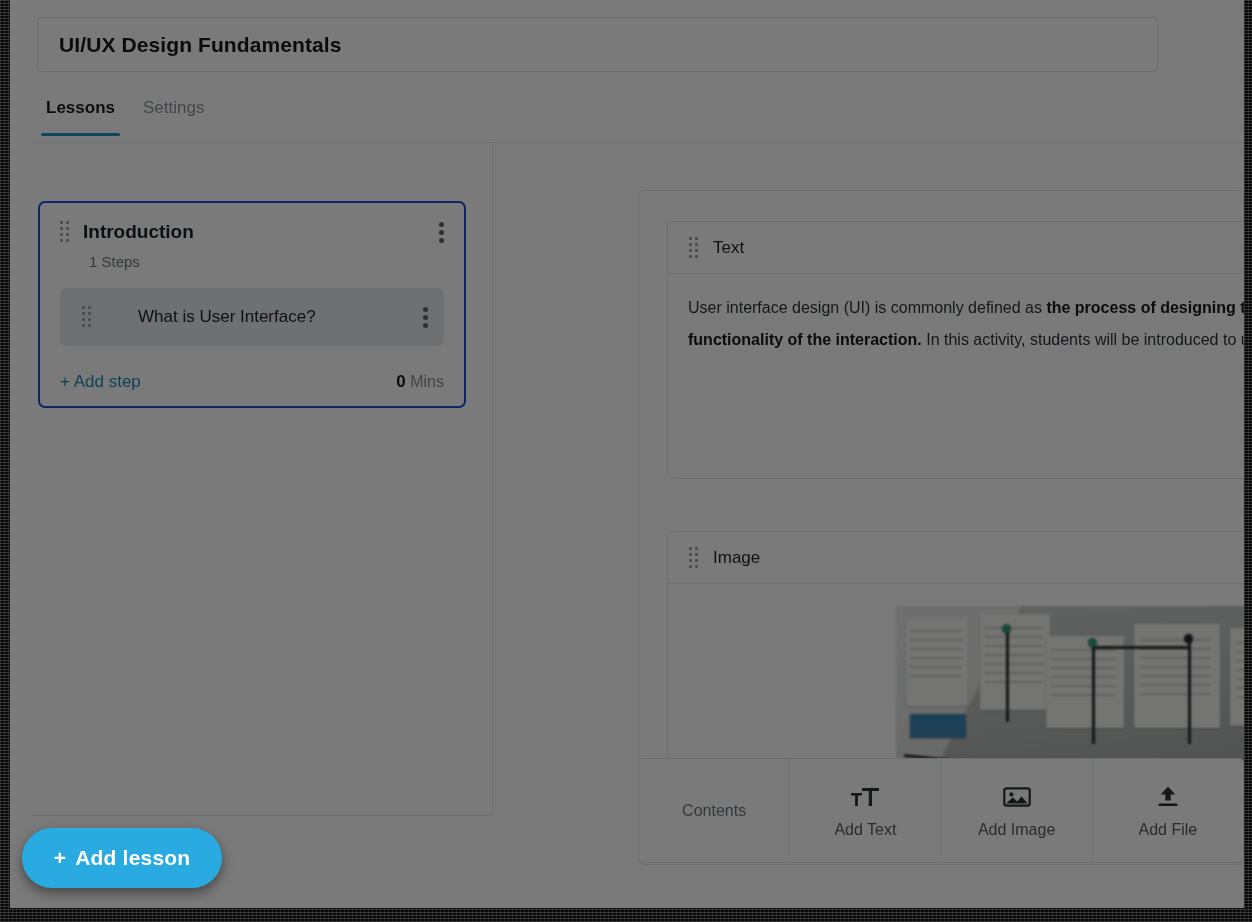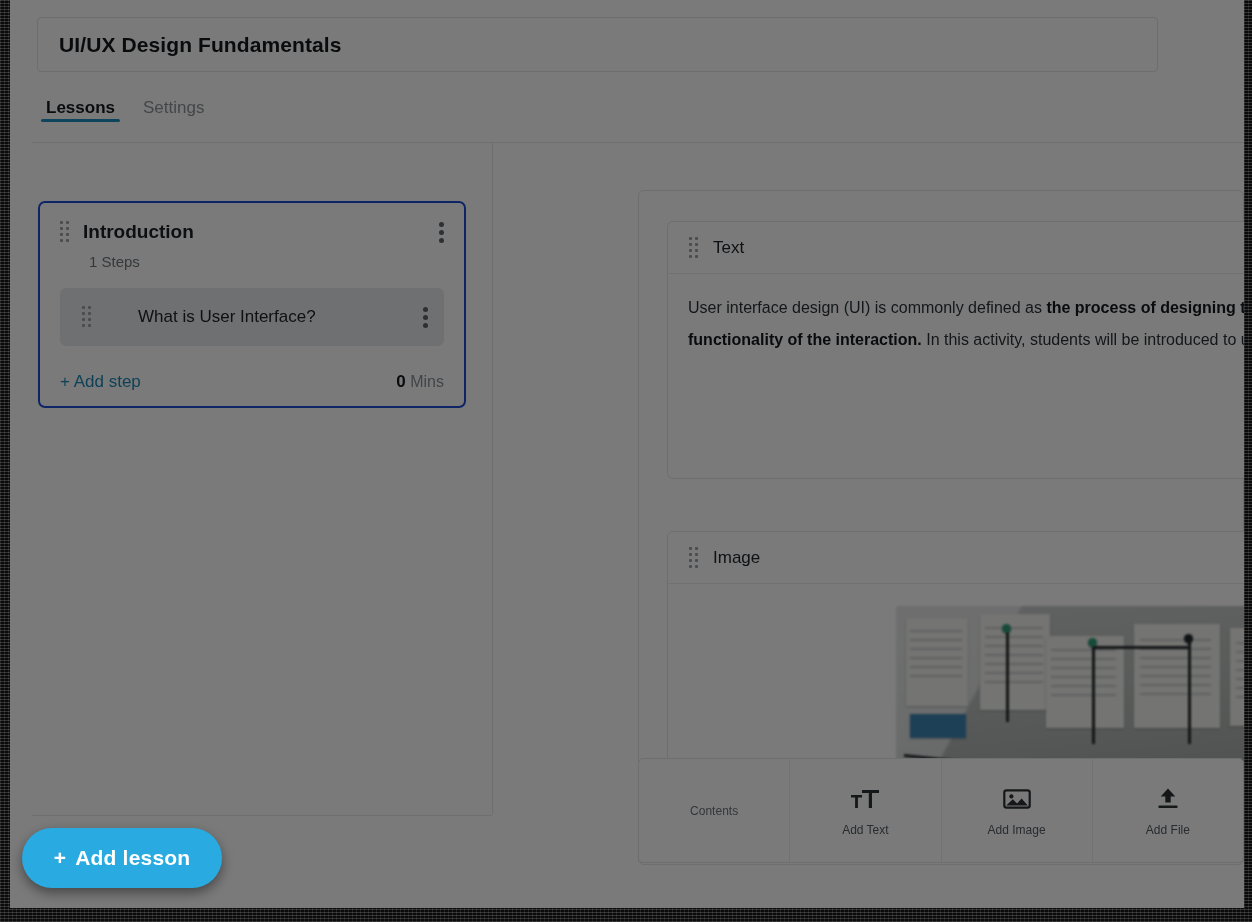--- a/index.html
+++ b/index.html
@@ -87,21 +87,21 @@
     position: absolute;
     left: 22px; top: 95px;
     width: 1212px; height: 48px;
     display: flex;
     align-items: flex-start;
     border-bottom: 1px solid #e6e8ea;
   }
   .tab {
     position: relative;
     font-size: 17px;
-    padding: 3px 14px 4px 14px;
+    padding: 3px 14px 18px 14px;
     color: #8d9499;
     cursor: pointer;
   }
   .tab.active { color: #14181c; font-weight: 700; }
   .tab.active::after {
     content: "";
     position: absolute;
     left: 9px; right: 9px; bottom: 0;
     height: 3px;
     background: #1f8fc0;
@@ -351,21 +351,21 @@
     border-right: 1px solid #eceeef;
     display: flex;
     flex-direction: column;
     align-items: center;
     justify-content: center;
     gap: 10px;
     cursor: pointer;
   }
   .tb-cell:last-child { border-right: none; }
   .tb-cell.label-only { cursor: default; }
-  .tb-label { font-size: 12px; color: #545c62; }
+  .tb-label { font-size: 16px; color: #545c62; }
   .tb-cell.label-only .tb-label { color: #6d757b; }
   .tb-icon { height: 28px; display: flex; align-items: center; color: #2b3236; }
   .tb-icon svg { display: block; }
 
 </style>
 </head>
 <body>
 
 <div id="viewport">
 

